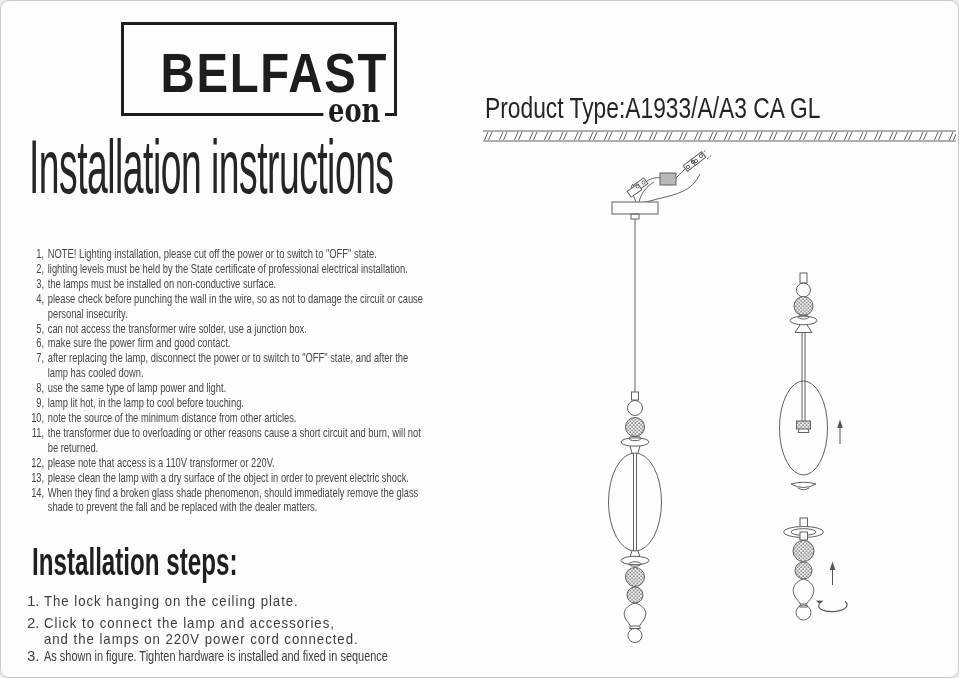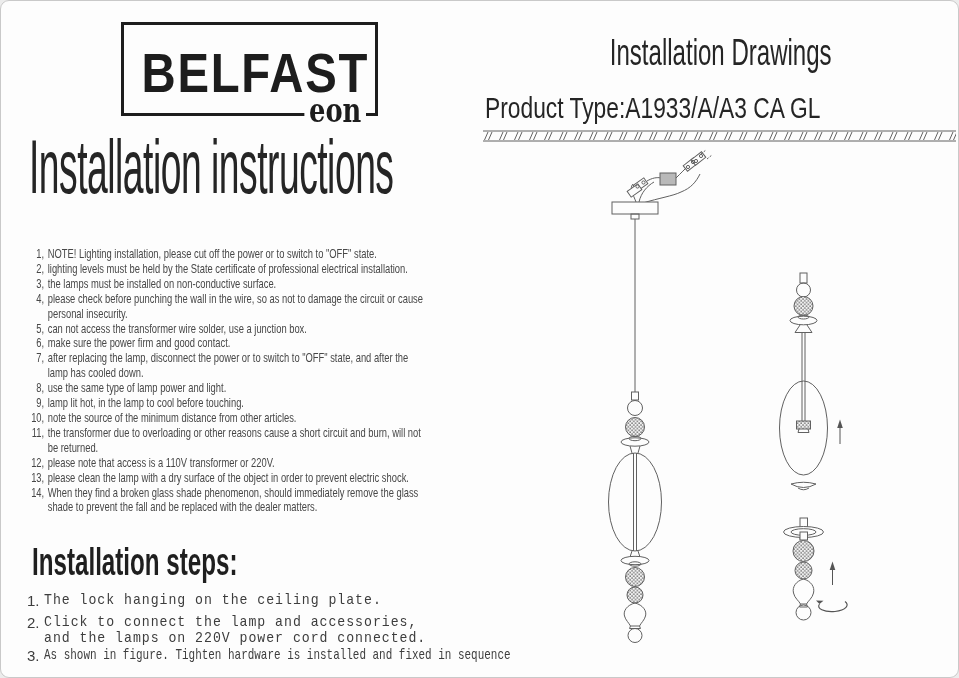--- a/index.html
+++ b/index.html
@@ -2,21 +2,21 @@
 <html><head>
 <meta charset="utf-8">
 <style>
   html,body{margin:0;padding:0;background:#ececec;}
   .page{
     position:relative;width:957px;height:676px;margin:0 auto;
     background:#fdfdfd;border:1px solid #c9c9c9;border-radius:9px;overflow:hidden;
     font-family:"Liberation Sans",sans-serif;color:#2b2b2b;
   }
   
-  .logo-box{position:absolute;left:120px;top:21px;width:251px;height:88px;border:3.5px solid #1d1d1d;}
+  .logo-box{position:absolute;left:120px;top:21px;width:251px;height:88px;border:3.5px solid #1d1d1d;padding-left:19px;}
   .logo-main{margin-top:21px;text-align:center;font-size:55px;font-weight:bold;letter-spacing:2px;
     line-height:1;color:#1d1d1d;transform:scaleX(.86);white-space:nowrap;}
   .logo-sub{position:absolute;right:9px;bottom:-14px;font-family:"DejaVu Serif",serif;font-weight:bold;
     font-size:33px;line-height:1;background:#fdfdfd;padding:0 6px;color:#1d1d1d;
     transform:scaleX(.78);transform-origin:right bottom;}
   
   .h1-title{position:absolute;left:28px;top:128px;font-size:76px;line-height:1;letter-spacing:-1px;
     white-space:nowrap;color:#252525;transform:scaleX(.49);transform-origin:left top;}
   .subtitle-wrap{position:absolute;left:0;top:198px;width:488px;text-align:center;}
   .subtitle{display:inline-block;font-size:20px;font-weight:bold;line-height:1;white-space:nowrap;
@@ -25,21 +25,21 @@
     font-size:13.2px;line-height:14.9px;color:#474747;transform:scaleX(.71);transform-origin:left top;}
   .s-item{display:flex;}
   .s-item .num{flex:none;width:27px;text-align:right;margin-right:5px;}
   .s-item .txt{flex:1;}
   .ln{display:block;white-space:nowrap;}
   .steps-title{position:absolute;left:31px;top:541px;font-size:39px;font-weight:bold;line-height:1;
     white-space:nowrap;color:#1f1f1f;transform:scaleX(.62);transform-origin:left top;}
   .steps{position:absolute;left:26px;top:592px;color:#3d3d3d;font-size:15px;line-height:16.5px;}
   .step{display:flex;}
   .step .num{flex:none;margin-right:4px;}
-  .step .txt{flex:1;font-family:Liberation Mono, monospace;}
+  .step .txt{flex:1;}
   .step1{margin-bottom:5px;}
   .txt-sp .ln{letter-spacing:1.1px;transform:scaleX(.88);transform-origin:left top;}
   .txt-cn .ln{transform:scaleX(.73);transform-origin:left top;}
   
   .right-title-wrap{position:absolute;left:482px;top:33px;width:475px;text-align:center;}
   .right-title{display:inline-block;font-size:37px;line-height:1;white-space:nowrap;color:#252525;
     transform:scaleX(.65);}
   .product{position:absolute;left:484px;top:92px;font-size:30px;line-height:1;white-space:nowrap;
     color:#252525;transform:scaleX(.76);transform-origin:left top;}
   
@@ -164,23 +164,20 @@
         </span>
       </div>
     <div class="step">
         <span class="num">3.</span>
         <span class="txt txt-cn">
           <span class="ln">As shown in figure. Tighten hardware is installed and fixed in sequence</span>
         </span>
       </div>
   </div>
 
-  <div class="right-title-wrap">
-    <span class="right-title">Installation Drawings</span>
-  </div>
   <div class="product"><span>Product Type:</span><span>A1933/A/A3 CA GL</span></div>
 
   <svg class="drawings" width="957" height="676" viewBox="0 0 957 676" xmlns="http://www.w3.org/2000/svg">
     <defs>
       <pattern id="hatchp" width="15" height="10" patternUnits="userSpaceOnUse">
         <line x1="3.5" y1="9" x2="7" y2="1" stroke="#616161" stroke-width="1"></line>
         <line x1="7.5" y1="9" x2="11" y2="1" stroke="#616161" stroke-width="1"></line>
       </pattern>
       <pattern id="dotp" width="3.6" height="3.6" patternUnits="userSpaceOnUse">
         <rect width="3.6" height="3.6" fill="#f2f2f2"></rect>

